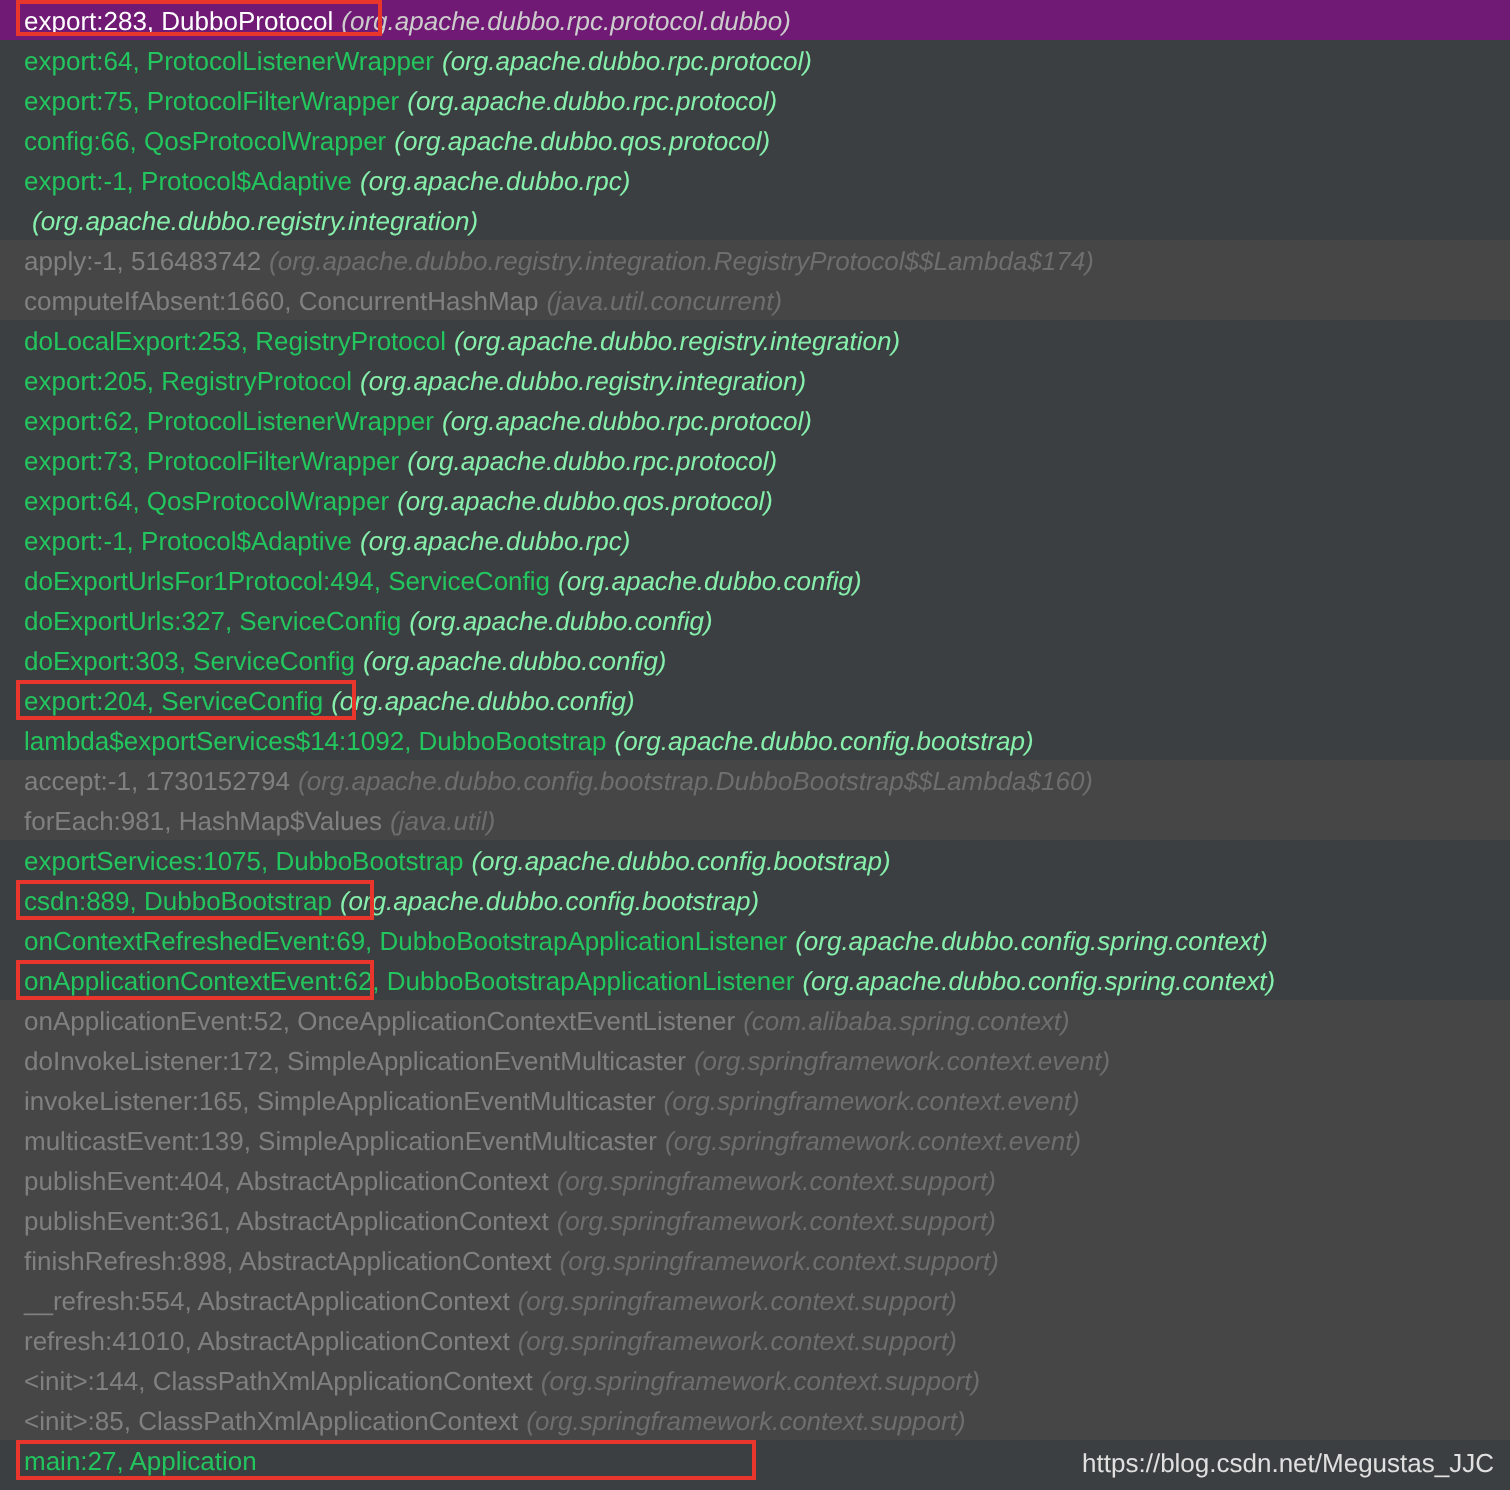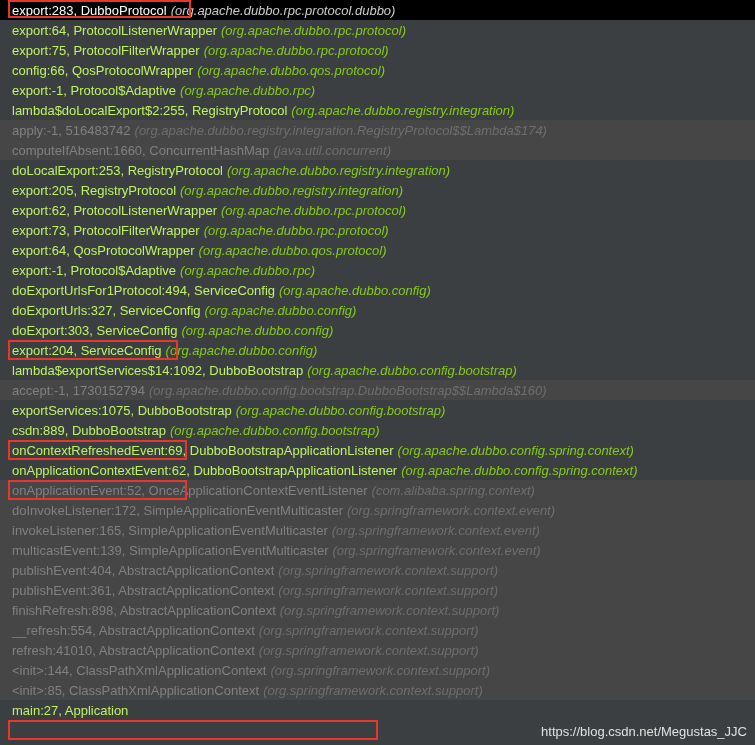--- a/index.html
+++ b/index.html
@@ -14,41 +14,41 @@
     }
     .frame-row {
       display: flex;
       align-items: center;
       padding: 2px 12px;
       height: 20px;
       white-space: nowrap;
       cursor: pointer;
     }
     .frame-row.selected {
-      background: #000000;
+      background: #701a75;
     }
     .frame-row.normal {
       background: #3c3f41;
     }
     .frame-row.muted {
       background: #464646;
       align-items: flex-end;
     }
     .frame-method {
-      color: #bef264;
+      color: #22c55e;
       font-weight: 400;
     }
     .selected .frame-method {
       color: #ffffff;
     }
     .muted .frame-method {
       color: #808080;
     }
     .frame-package {
-      color: #84cc16;
+      color: #86efac;
       font-style: italic;
       margin-left: 4px;
     }
     .selected .frame-package {
       color: #cccccc;
     }
     .muted .frame-package {
       color: #6e6e6e;
     }
     .highlight-box {
@@ -84,21 +84,20 @@
     </div>
     <div class="frame-row normal">
       <span class="frame-method">config:66, QosProtocolWrapper</span>
       <span class="frame-package">(org.apache.dubbo.qos.protocol)</span>
     </div>
     <div class="frame-row normal">
       <span class="frame-method">export:-1, Protocol$Adaptive</span>
       <span class="frame-package">(org.apache.dubbo.rpc)</span>
     </div>
     <div class="frame-row normal">
-      <span class="frame-method">lambda$doLocalExport$2:255, RegistryProtocol</span>
       <span class="frame-package">(org.apache.dubbo.registry.integration)</span>
     </div>
     <div class="frame-row muted">
       <span class="frame-method">apply:-1, 516483742</span>
       <span class="frame-package">(org.apache.dubbo.registry.integration.RegistryProtocol$$Lambda$174)</span>
     </div>
     <div class="frame-row muted">
       <span class="frame-method">computeIfAbsent:1660, ConcurrentHashMap</span>
       <span class="frame-package">(java.util.concurrent)</span>
     </div>
@@ -142,20 +141,24 @@
       <span class="frame-method">export:204, ServiceConfig</span>
       <span class="frame-package">(org.apache.dubbo.config)</span>
     </div>
     <div class="frame-row normal">
       <span class="frame-method">lambda$exportServices$14:1092, DubboBootstrap</span>
       <span class="frame-package">(org.apache.dubbo.config.bootstrap)</span>
     </div>
     <div class="frame-row muted">
       <span class="frame-method">accept:-1, 1730152794</span>
       <span class="frame-package">(org.apache.dubbo.config.bootstrap.DubboBootstrap$$Lambda$160)</span>
+    </div>
+    <div class="frame-row muted">
+      <span class="frame-method">forEach:981, HashMap$Values</span>
+      <span class="frame-package">(java.util)</span>
     </div>
     <div class="frame-row normal">
       <span class="frame-method">exportServices:1075, DubboBootstrap</span>
       <span class="frame-package">(org.apache.dubbo.config.bootstrap)</span>
     </div>
     <div class="frame-row normal">
       <span class="frame-method">csdn:889, DubboBootstrap</span>
       <span class="frame-package">(org.apache.dubbo.config.bootstrap)</span>
     </div>
     <div class="frame-row normal">

